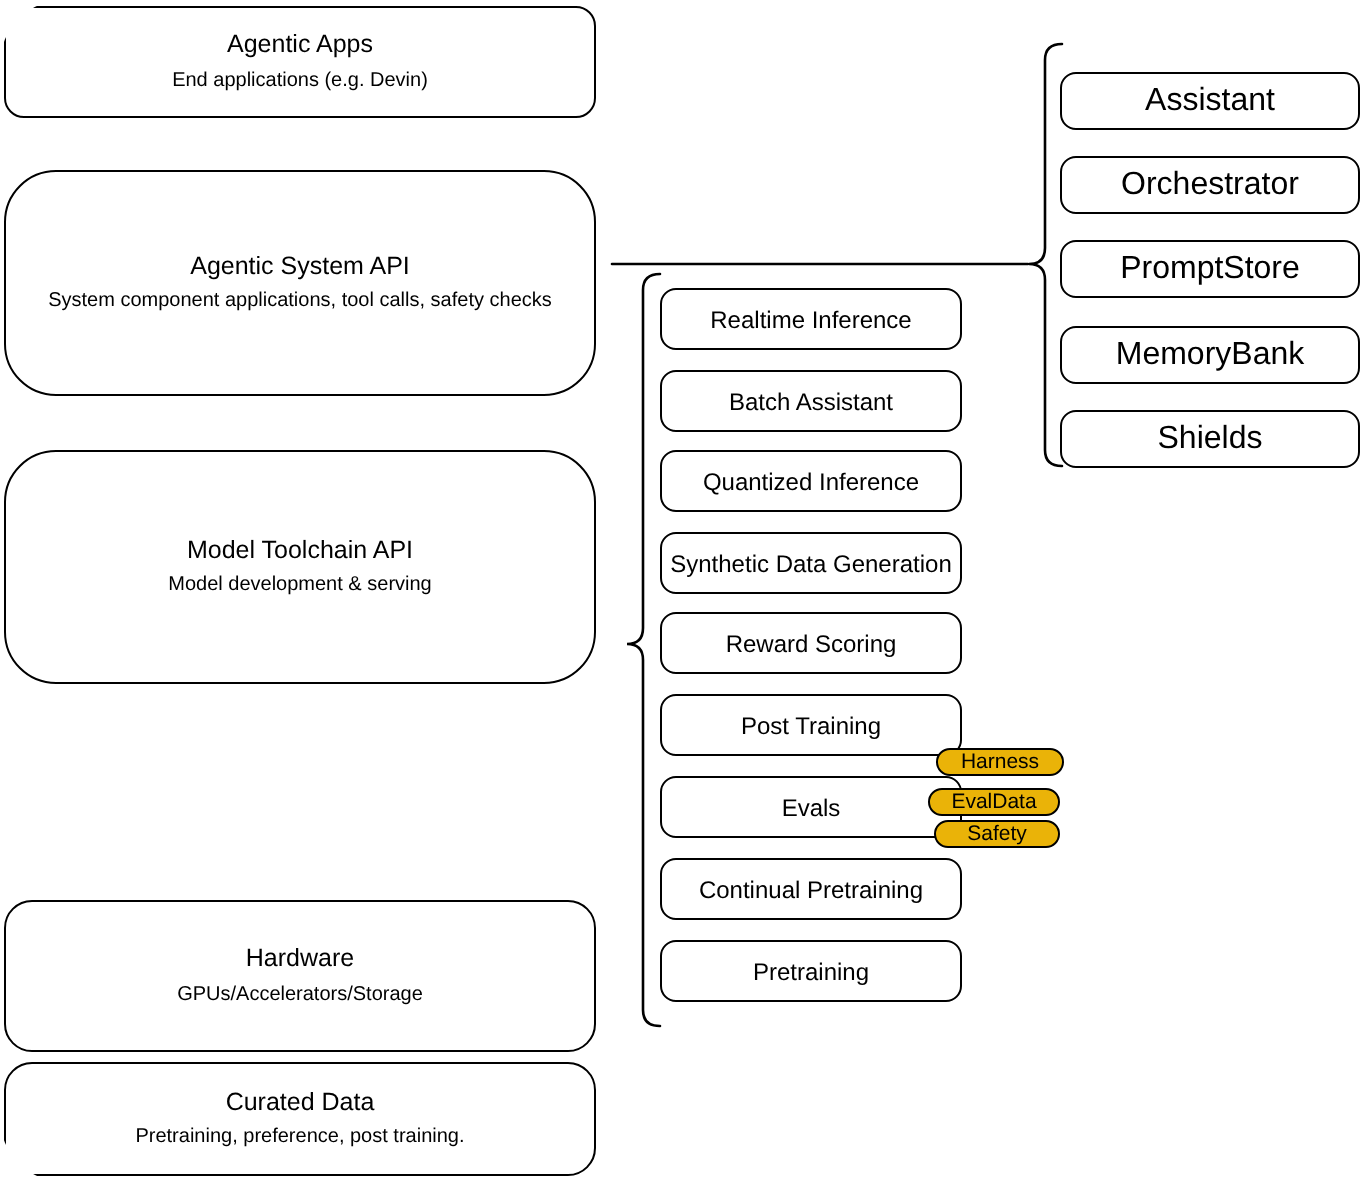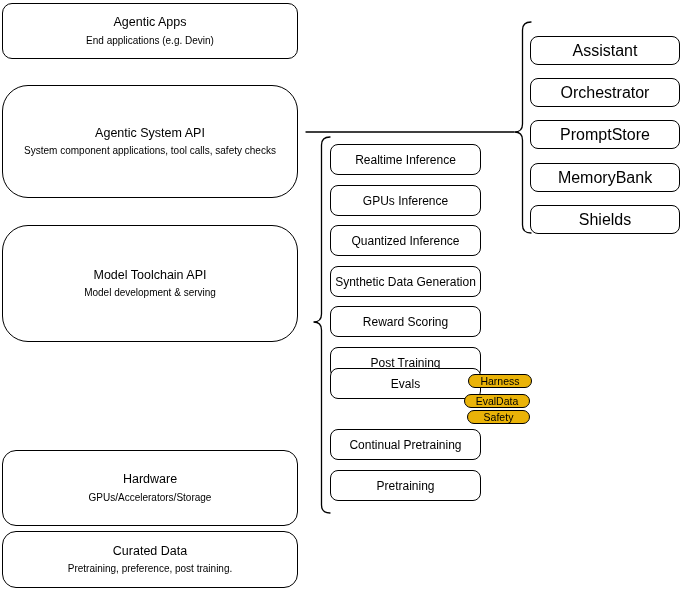--- a/index.html
+++ b/index.html
@@ -7,20 +7,21 @@
     padding: 0;
     background: #ffffff;
     font-family: "Liberation Sans", "DejaVu Sans", sans-serif;
   }
   .canvas {
     position: relative;
     width: 682px;
     height: 591px;
     background: #ffffff;
     overflow: hidden;
+    border-radius: 32px;
   }
   .connectors {
     position: absolute;
     left: 0;
     top: 0;
     width: 682px;
     height: 591px;
     pointer-events: none;
   }
   .node {
@@ -119,35 +120,35 @@
 
   <div class="node left-node" style="top:531px; height:57px; border-radius:14px;">
     <div class="node-title">Curated Data</div>
     <div class="node-subtitle">Pretraining, preference, post training.</div>
   </div>
 
   <div class="node mid-node" style="top:144px;">
     <span>Realtime Inference</span>
   </div>
   <div class="node mid-node" style="top:185px;">
-    <span>GPUs Inference</span>
+    <span>Batch Assistant</span>
   </div>
   <div class="node mid-node" style="top:225px;">
     <span>Quantized Inference</span>
   </div>
   <div class="node mid-node" style="top:266px;">
     <span>Synthetic Data Generation</span>
   </div>
   <div class="node mid-node" style="top:306px;">
     <span>Reward Scoring</span>
   </div>
   <div class="node mid-node" style="top:347px;">
     <span>Post Training</span>
   </div>
-  <div class="node mid-node" style="top:368px;">
+  <div class="node mid-node" style="top:388px;">
     <span>Evals</span>
   </div>
   <div class="node mid-node" style="top:429px;">
     <span>Continual Pretraining</span>
   </div>
   <div class="node mid-node" style="top:470px;">
     <span>Pretraining</span>
   </div>
 
   <div class="tag-pill" style="left:468px; top:374px; width:64px;">

